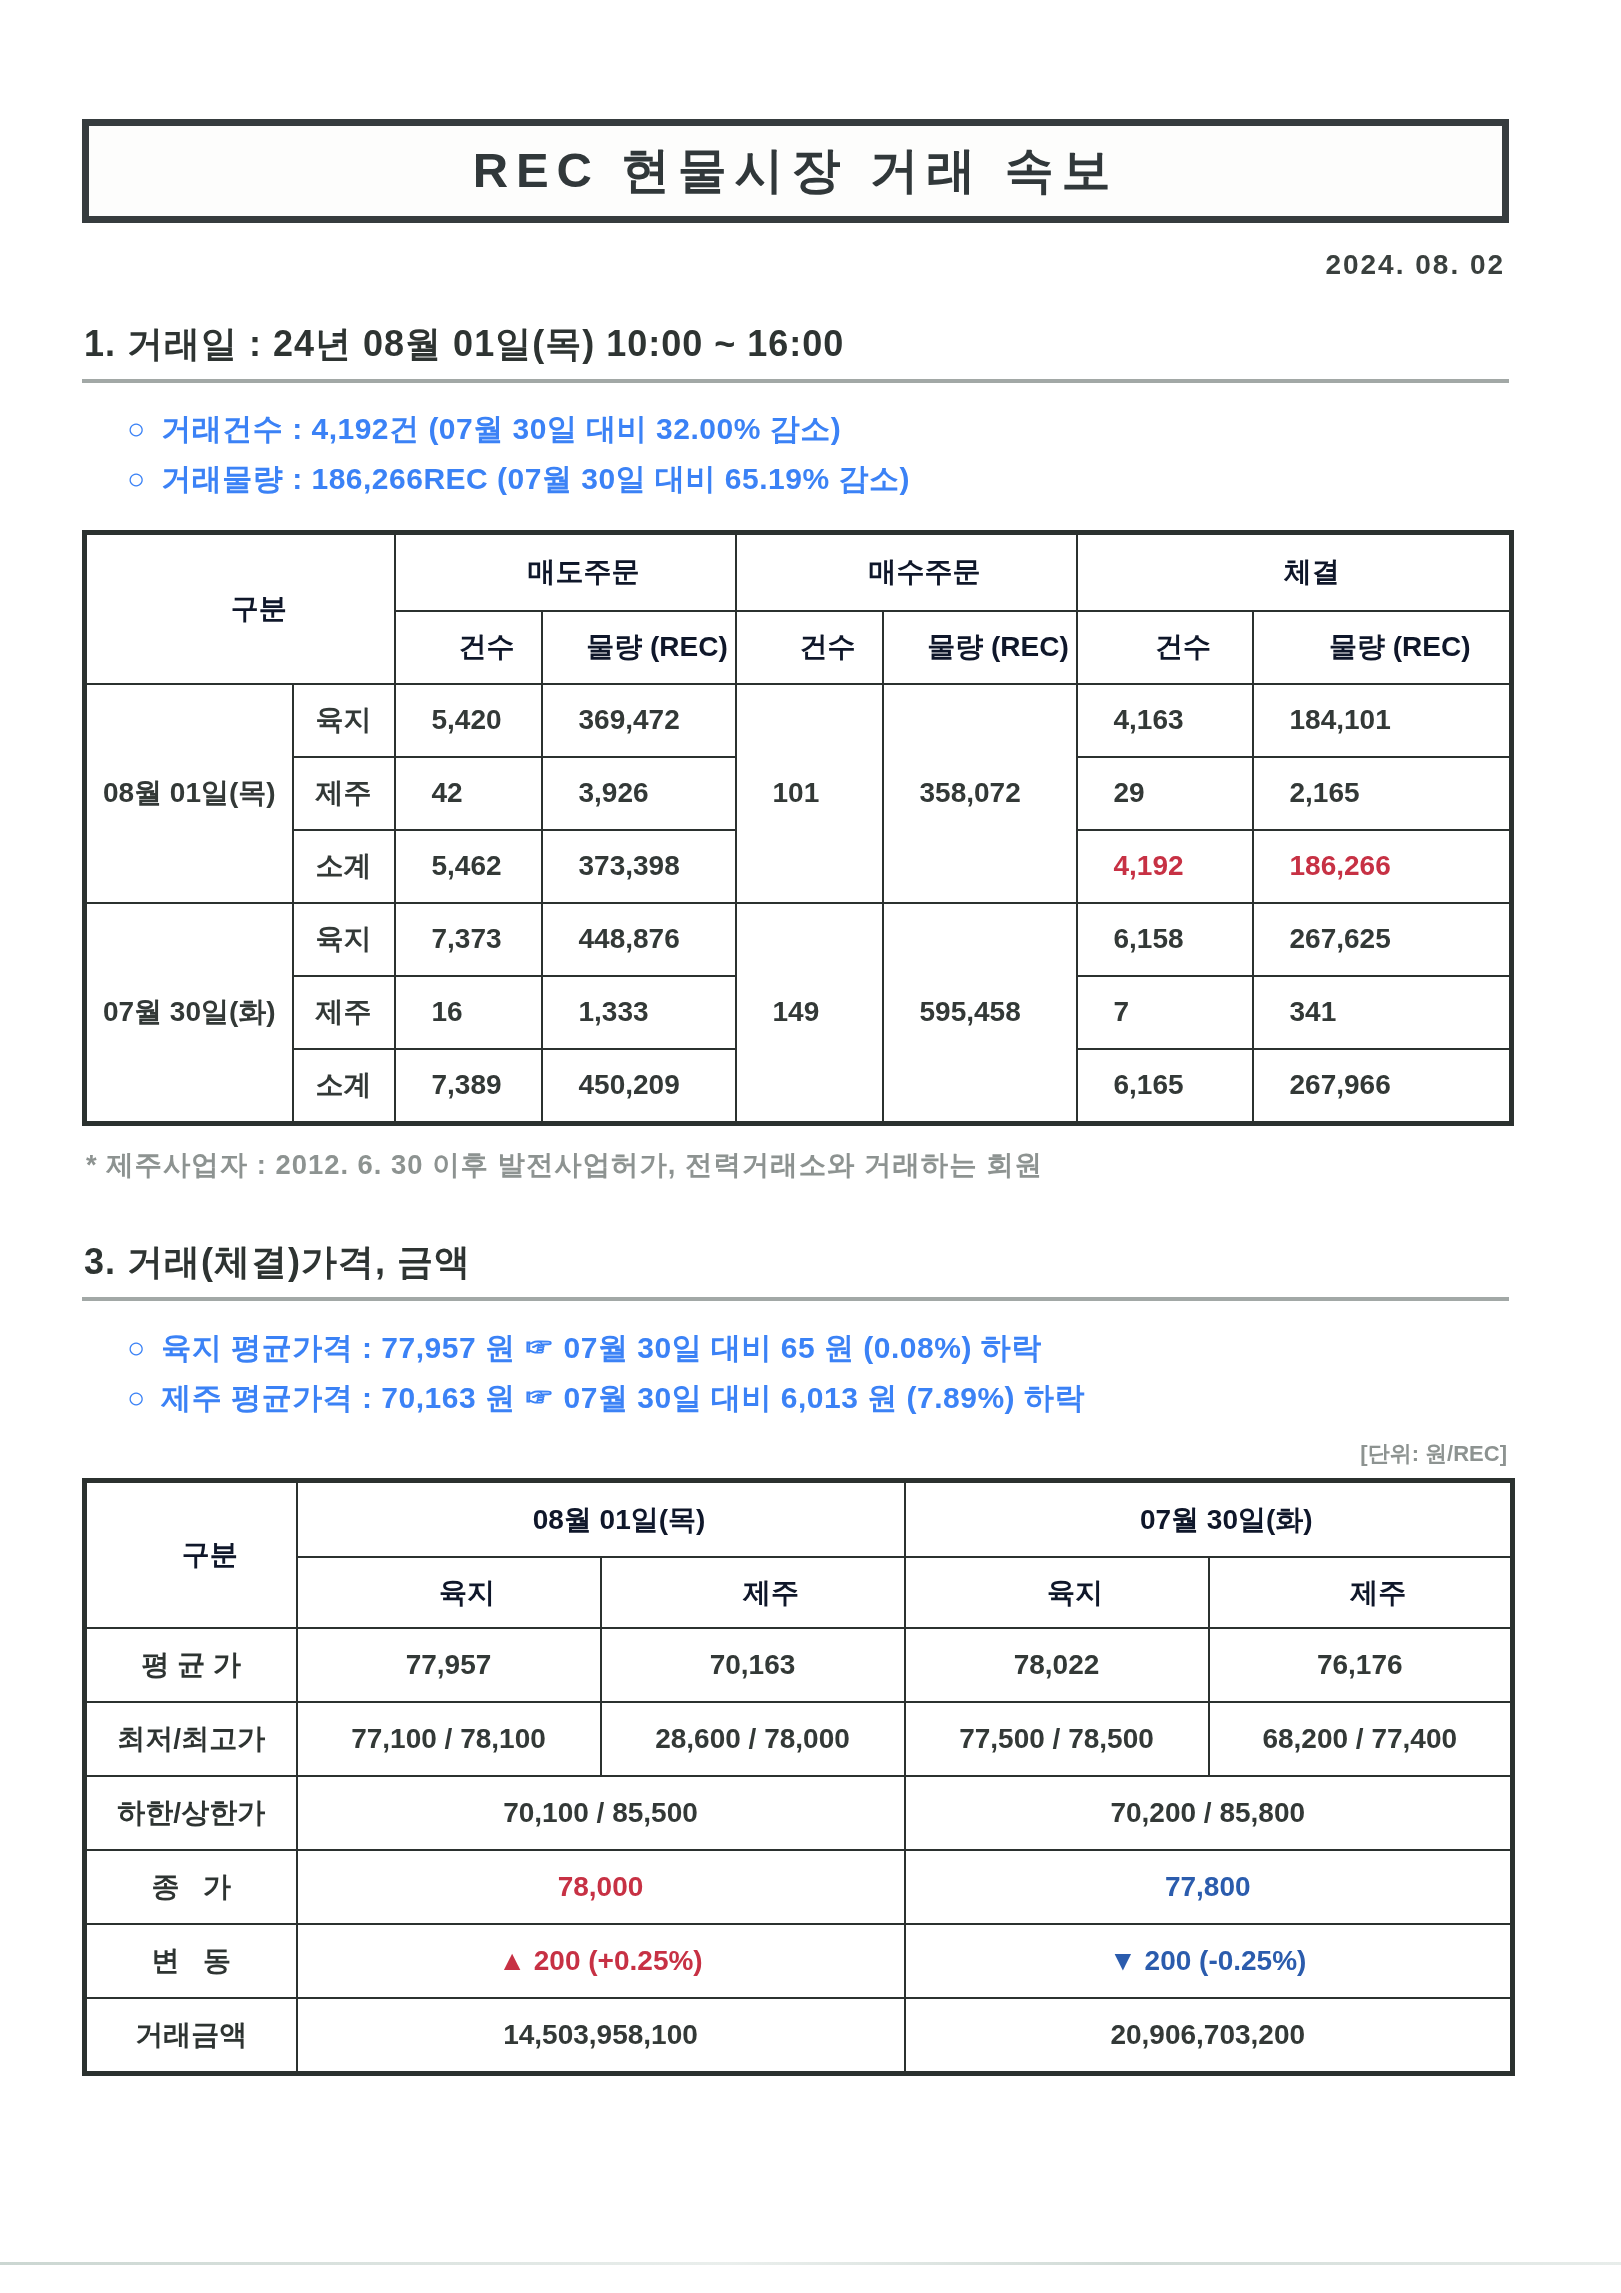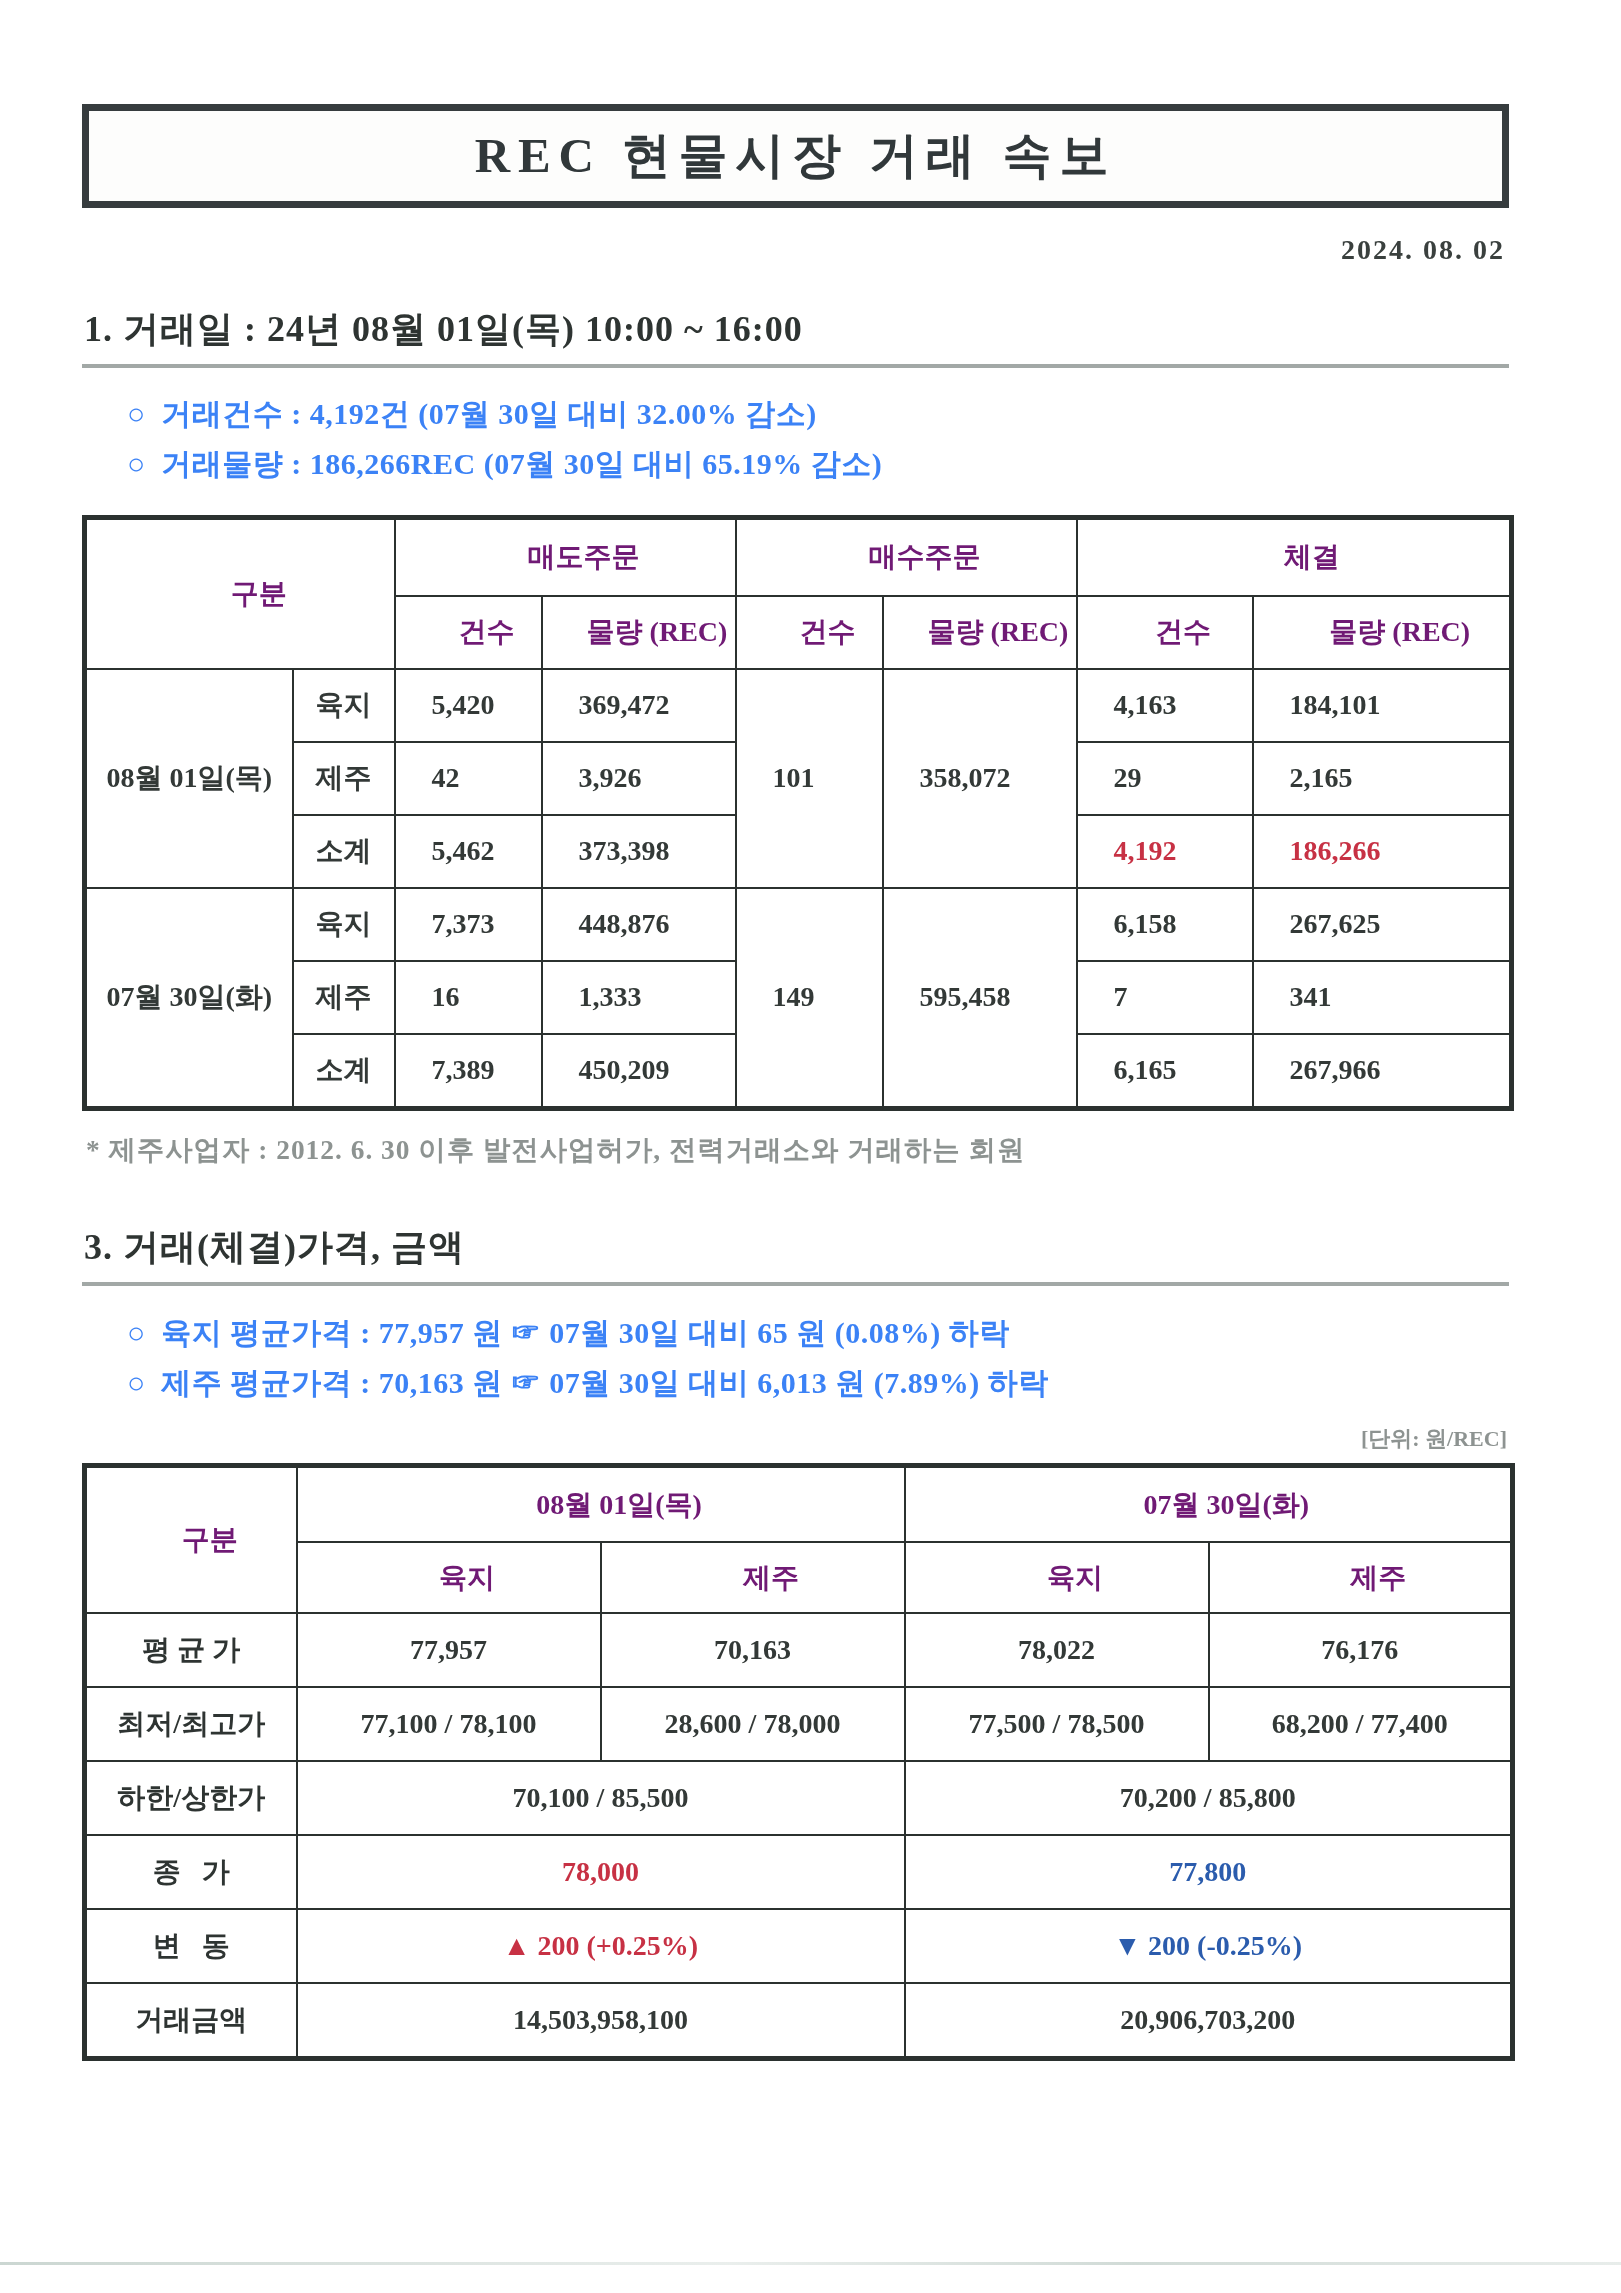--- a/index.html
+++ b/index.html
@@ -9,21 +9,21 @@
     font-family:"Liberation Sans", sans-serif;
   }
   .page {
     position:relative;
     width:1621px; height:2294px;
     background:#ffffff;
     overflow:hidden;
     color:#2c3230;
   }
   .content {
-    position:absolute; left:82px; top:2px; width:1427px;font-family:Liberation Serif, serif;
+    position:absolute; left:82px; top:17px; width:1427px;
   }
 
   
   .title-box {
     margin-top:102px;
     border:7.8px solid #363c3e;
     height:90px;
     display:flex; align-items:center; justify-content:center;
     background:#fdfdfc;
   }
@@ -60,21 +60,21 @@
     border-collapse:collapse; table-layout:fixed;
     width:1427px; border:5.9px solid #2b312f;
     background:#fff;
   }
   .dtable th, .dtable td {
     border:2.9px solid #2b312f;
     font-size:28px; font-weight:600; color:#333937;
     text-align:center; vertical-align:middle;
     overflow:hidden; white-space:nowrap;
   }
-  .dtable th { font-weight:700; color:#701a75;padding-left:38px; }
+  .dtable th { font-weight:700; color:#0f172a;padding-left:38px; }
   .t1 { margin-top:25.5px; }
   .t1 thead tr.h1 th { height:73px; }
   .t1 thead tr.h2 th { height:69px; }
   .t1 tbody td { height:69px; }
   .t1 td.num { text-align:left; padding-right:23.5px;padding-left:36px; }
   .t2 { margin-top:9.8px; }
   .t2 thead tr.h1 th { height:71px; }
   .t2 thead tr.h2 th { height:67px; }
   .t2 tbody td { height:70px; }
   .t2 td.label { font-weight:700; color:#2e3432; white-space:pre; }

